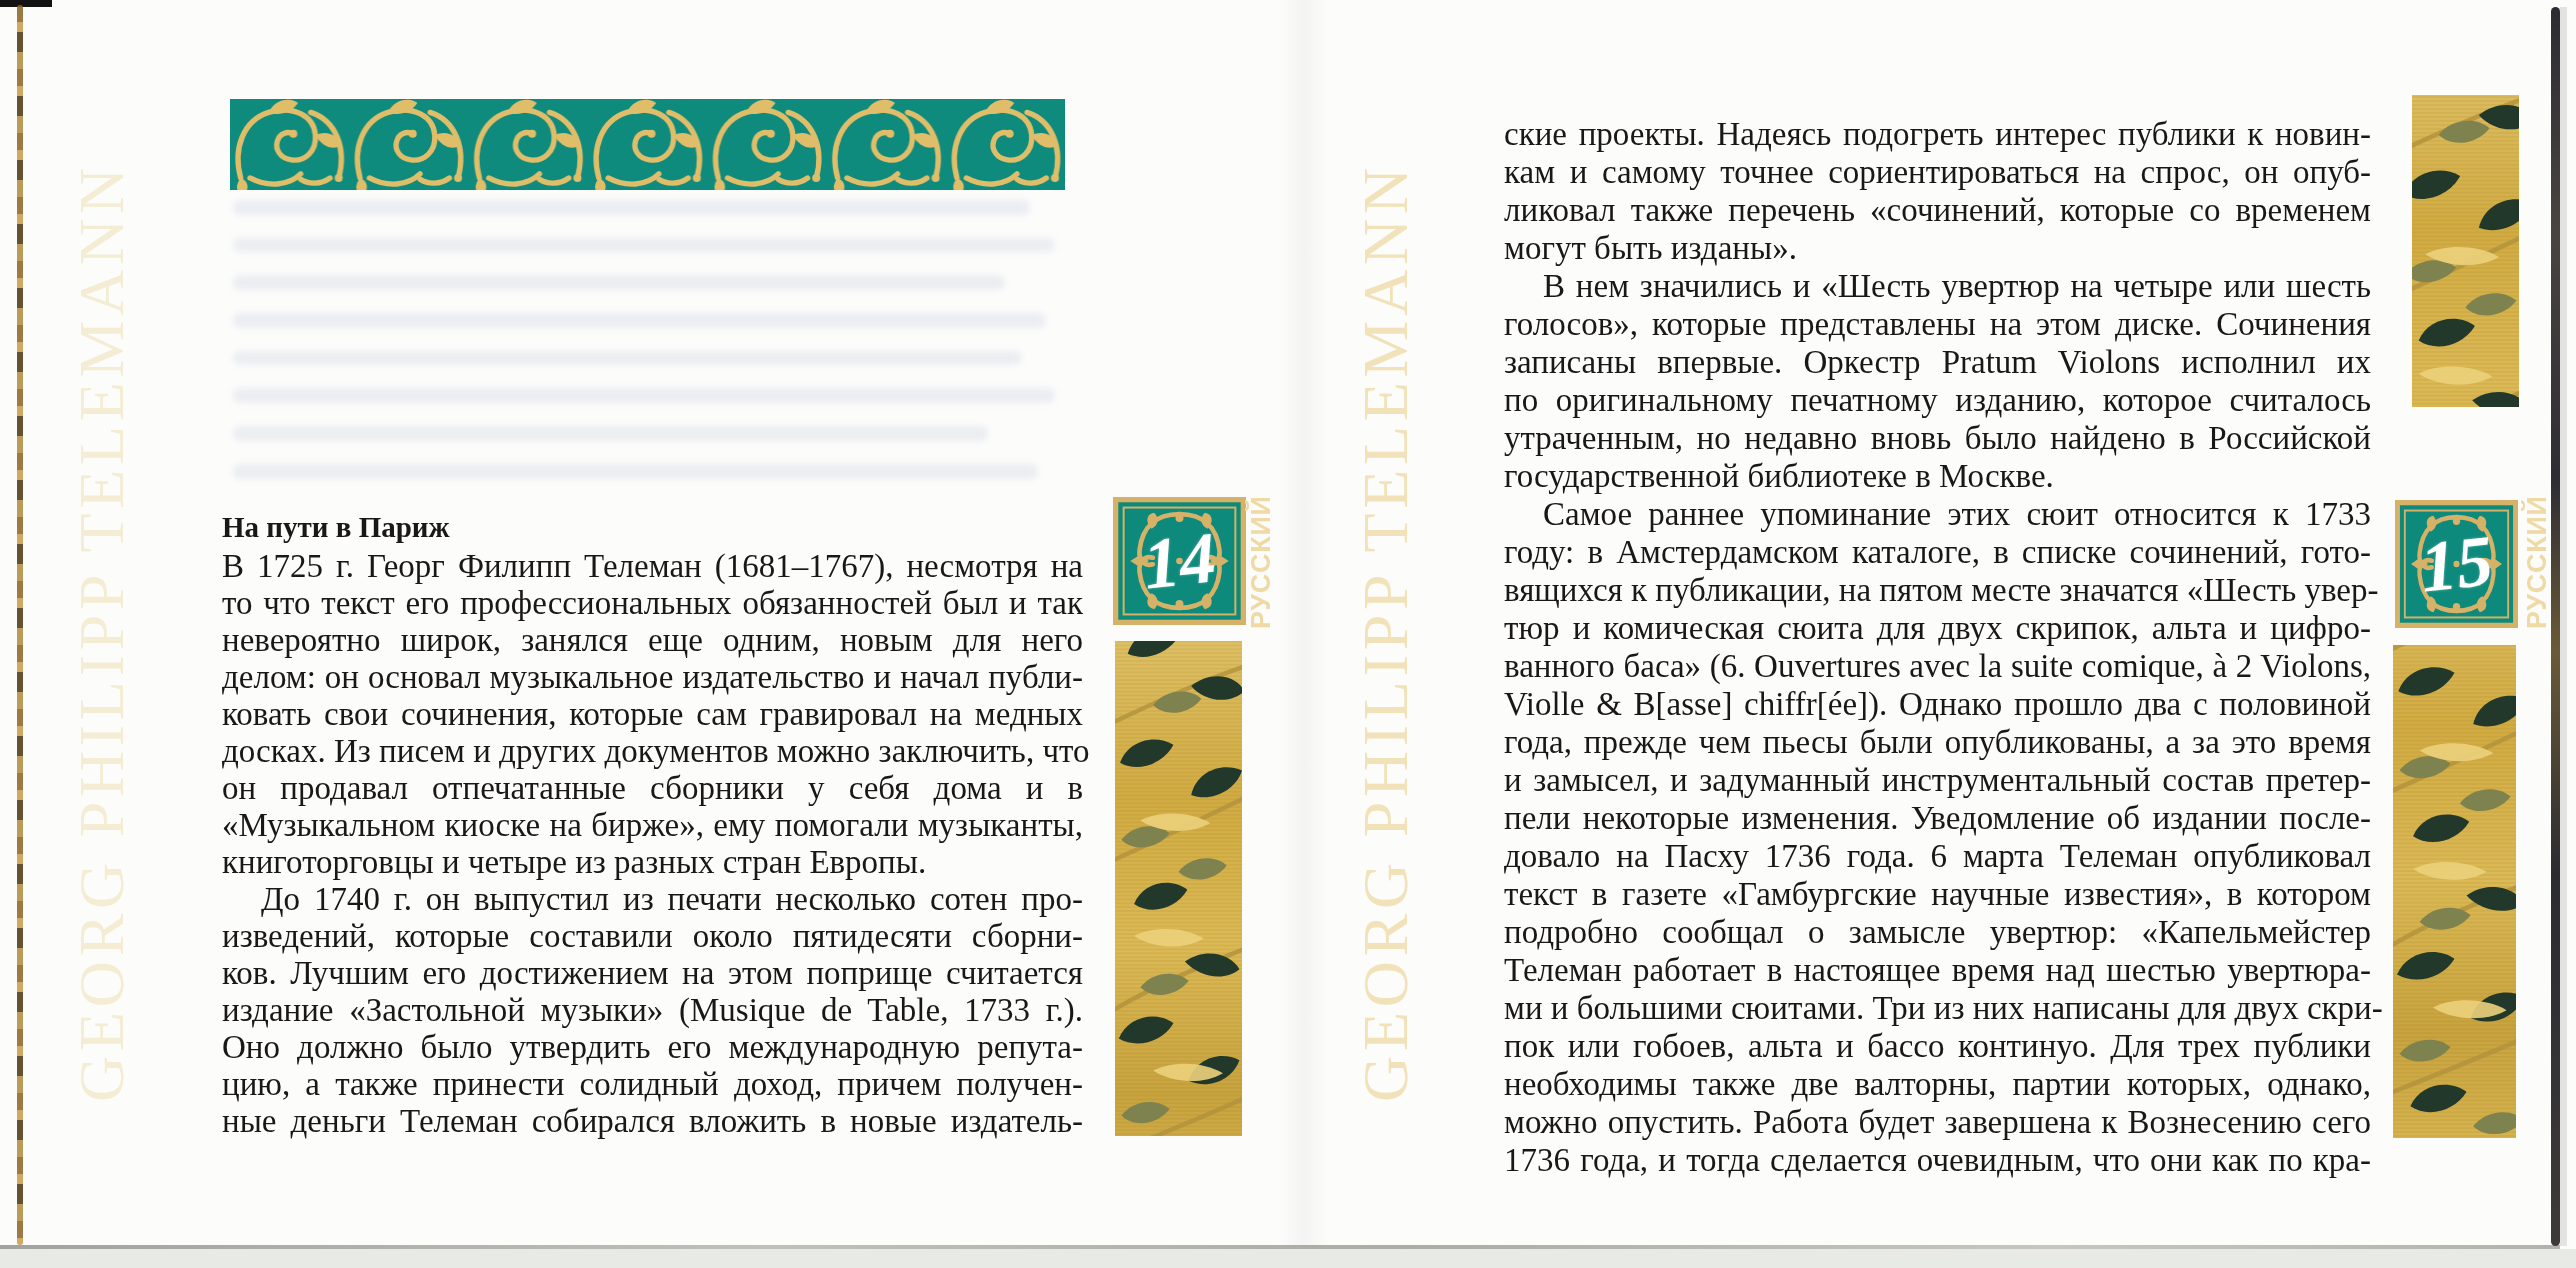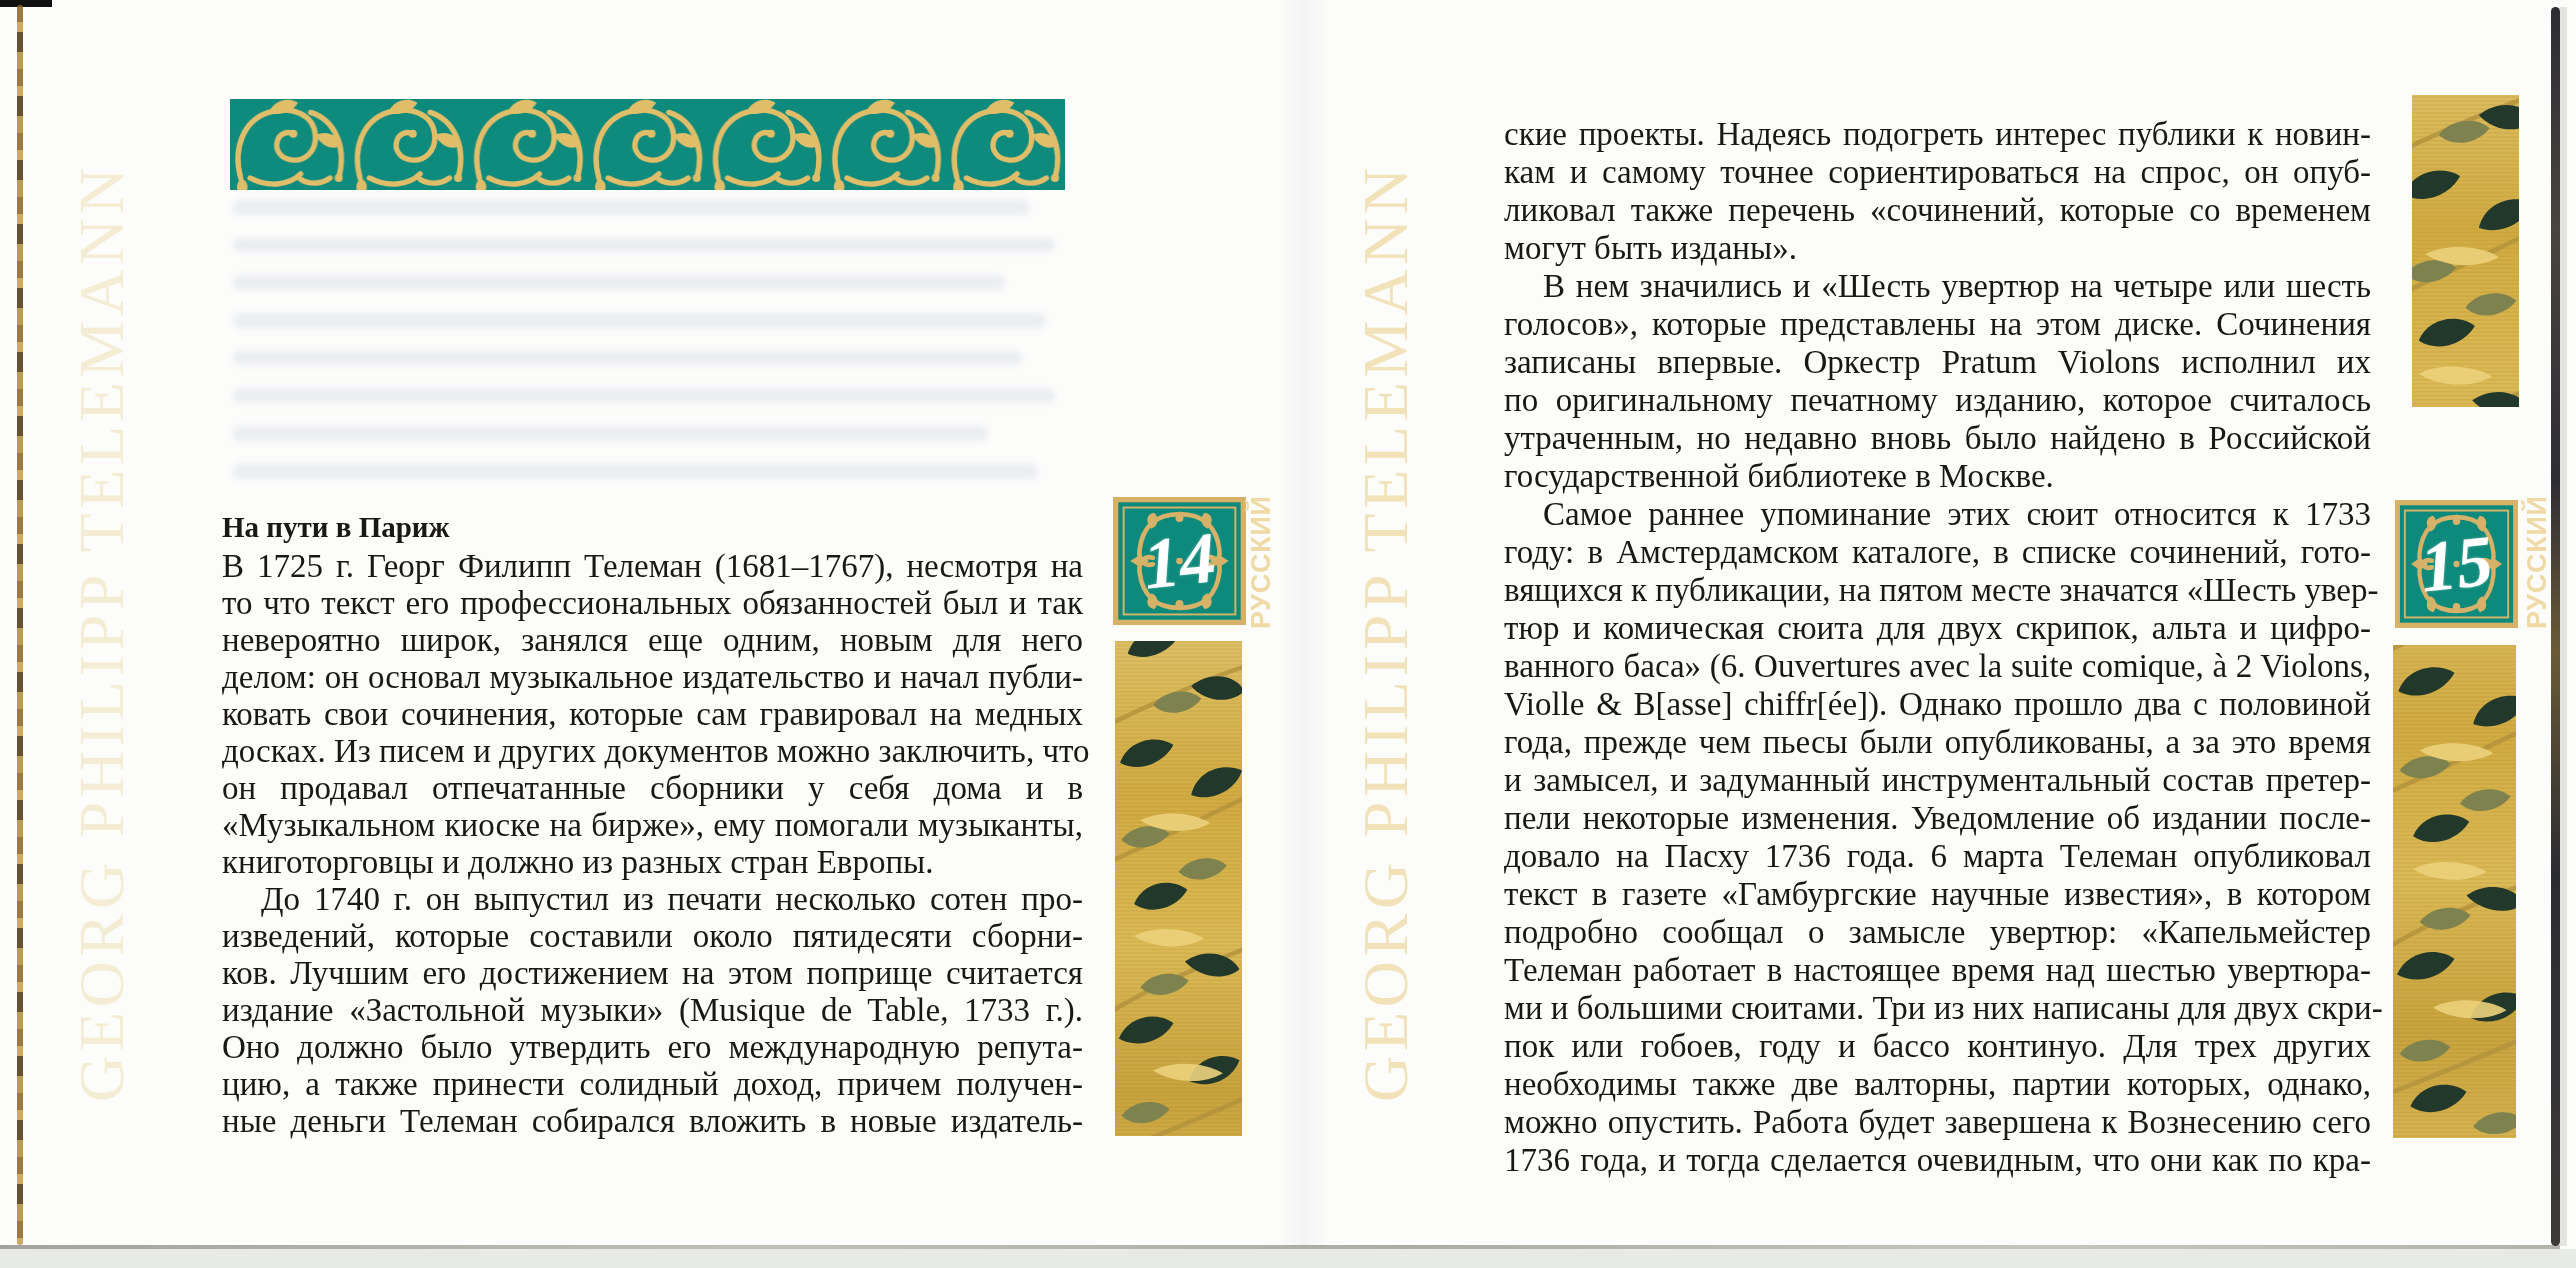--- a/index.html
+++ b/index.html
@@ -189,21 +189,21 @@
 
   <div class="body-col left">
       <div class="text-line">В 1725 г. Георг Филипп Телеман (1681–1767), несмотря на</div>
       <div class="text-line">то что текст его профессиональных обязанностей был и так</div>
       <div class="text-line">невероятно широк, занялся еще одним, новым для него</div>
       <div class="text-line">делом: он основал музыкальное издательство и начал публи-</div>
       <div class="text-line">ковать свои сочинения, которые сам гравировал на медных</div>
       <div class="text-line">досках. Из писем и других документов можно заключить, что</div>
       <div class="text-line">он продавал отпечатанные сборники у себя дома и в</div>
       <div class="text-line">«Музыкальном киоске на бирже», ему помогали музыканты,</div>
-      <div class="text-line para-end">книготорговцы и должно из разных стран Европы.</div>
+      <div class="text-line para-end">книготорговцы и четыре из разных стран Европы.</div>
       <div class="text-line indent">До 1740 г. он выпустил из печати несколько сотен про-</div>
       <div class="text-line">изведений, которые составили около пятидесяти сборни-</div>
       <div class="text-line">ков. Лучшим его достижением на этом поприще считается</div>
       <div class="text-line">издание «Застольной музыки» (Musique de Table, 1733 г.).</div>
       <div class="text-line">Оно должно было утвердить его международную репута-</div>
       <div class="text-line">цию, а также принести солидный доход, причем получен-</div>
       <div class="text-line">ные деньги Телеман собирался вложить в новые издатель-</div>
     </div>
 
   <div class="badge left">
@@ -260,21 +260,21 @@
       <div class="text-line">ванного баса» (6. Ouvertures avec la suite comique, à 2 Violons,</div>
       <div class="text-line">Violle &amp; B[asse] chiffr[ée]). Однако прошло два с половиной</div>
       <div class="text-line">года, прежде чем пьесы были опубликованы, а за это время</div>
       <div class="text-line">и замысел, и задуманный инструментальный состав претер-</div>
       <div class="text-line">пели некоторые изменения. Уведомление об издании после-</div>
       <div class="text-line">довало на Пасху 1736 года. 6 марта Телеман опубликовал</div>
       <div class="text-line">текст в газете «Гамбургские научные известия», в котором</div>
       <div class="text-line">подробно сообщал о замысле увертюр: «Капельмейстер</div>
       <div class="text-line">Телеман работает в настоящее время над шестью увертюра-</div>
       <div class="text-line">ми и большими сюитами. Три из них написаны для двух скри-</div>
-      <div class="text-line">пок или гобоев, году и бассо континуо. Для трех других</div>
+      <div class="text-line">пок или гобоев, альта и бассо континуо. Для трех публики</div>
       <div class="text-line">необходимы также две валторны, партии которых, однако,</div>
       <div class="text-line">можно опустить. Работа будет завершена к Вознесению сего</div>
       <div class="text-line">1736 года, и тогда сделается очевидным, что они как по кра-</div>
     </div>
 
   <div class="tapestry right-top">
     <svg viewBox="20 60 160 470" preserveAspectRatio="none">
         <use href="#tapArt"></use>
       </svg>
   </div>

